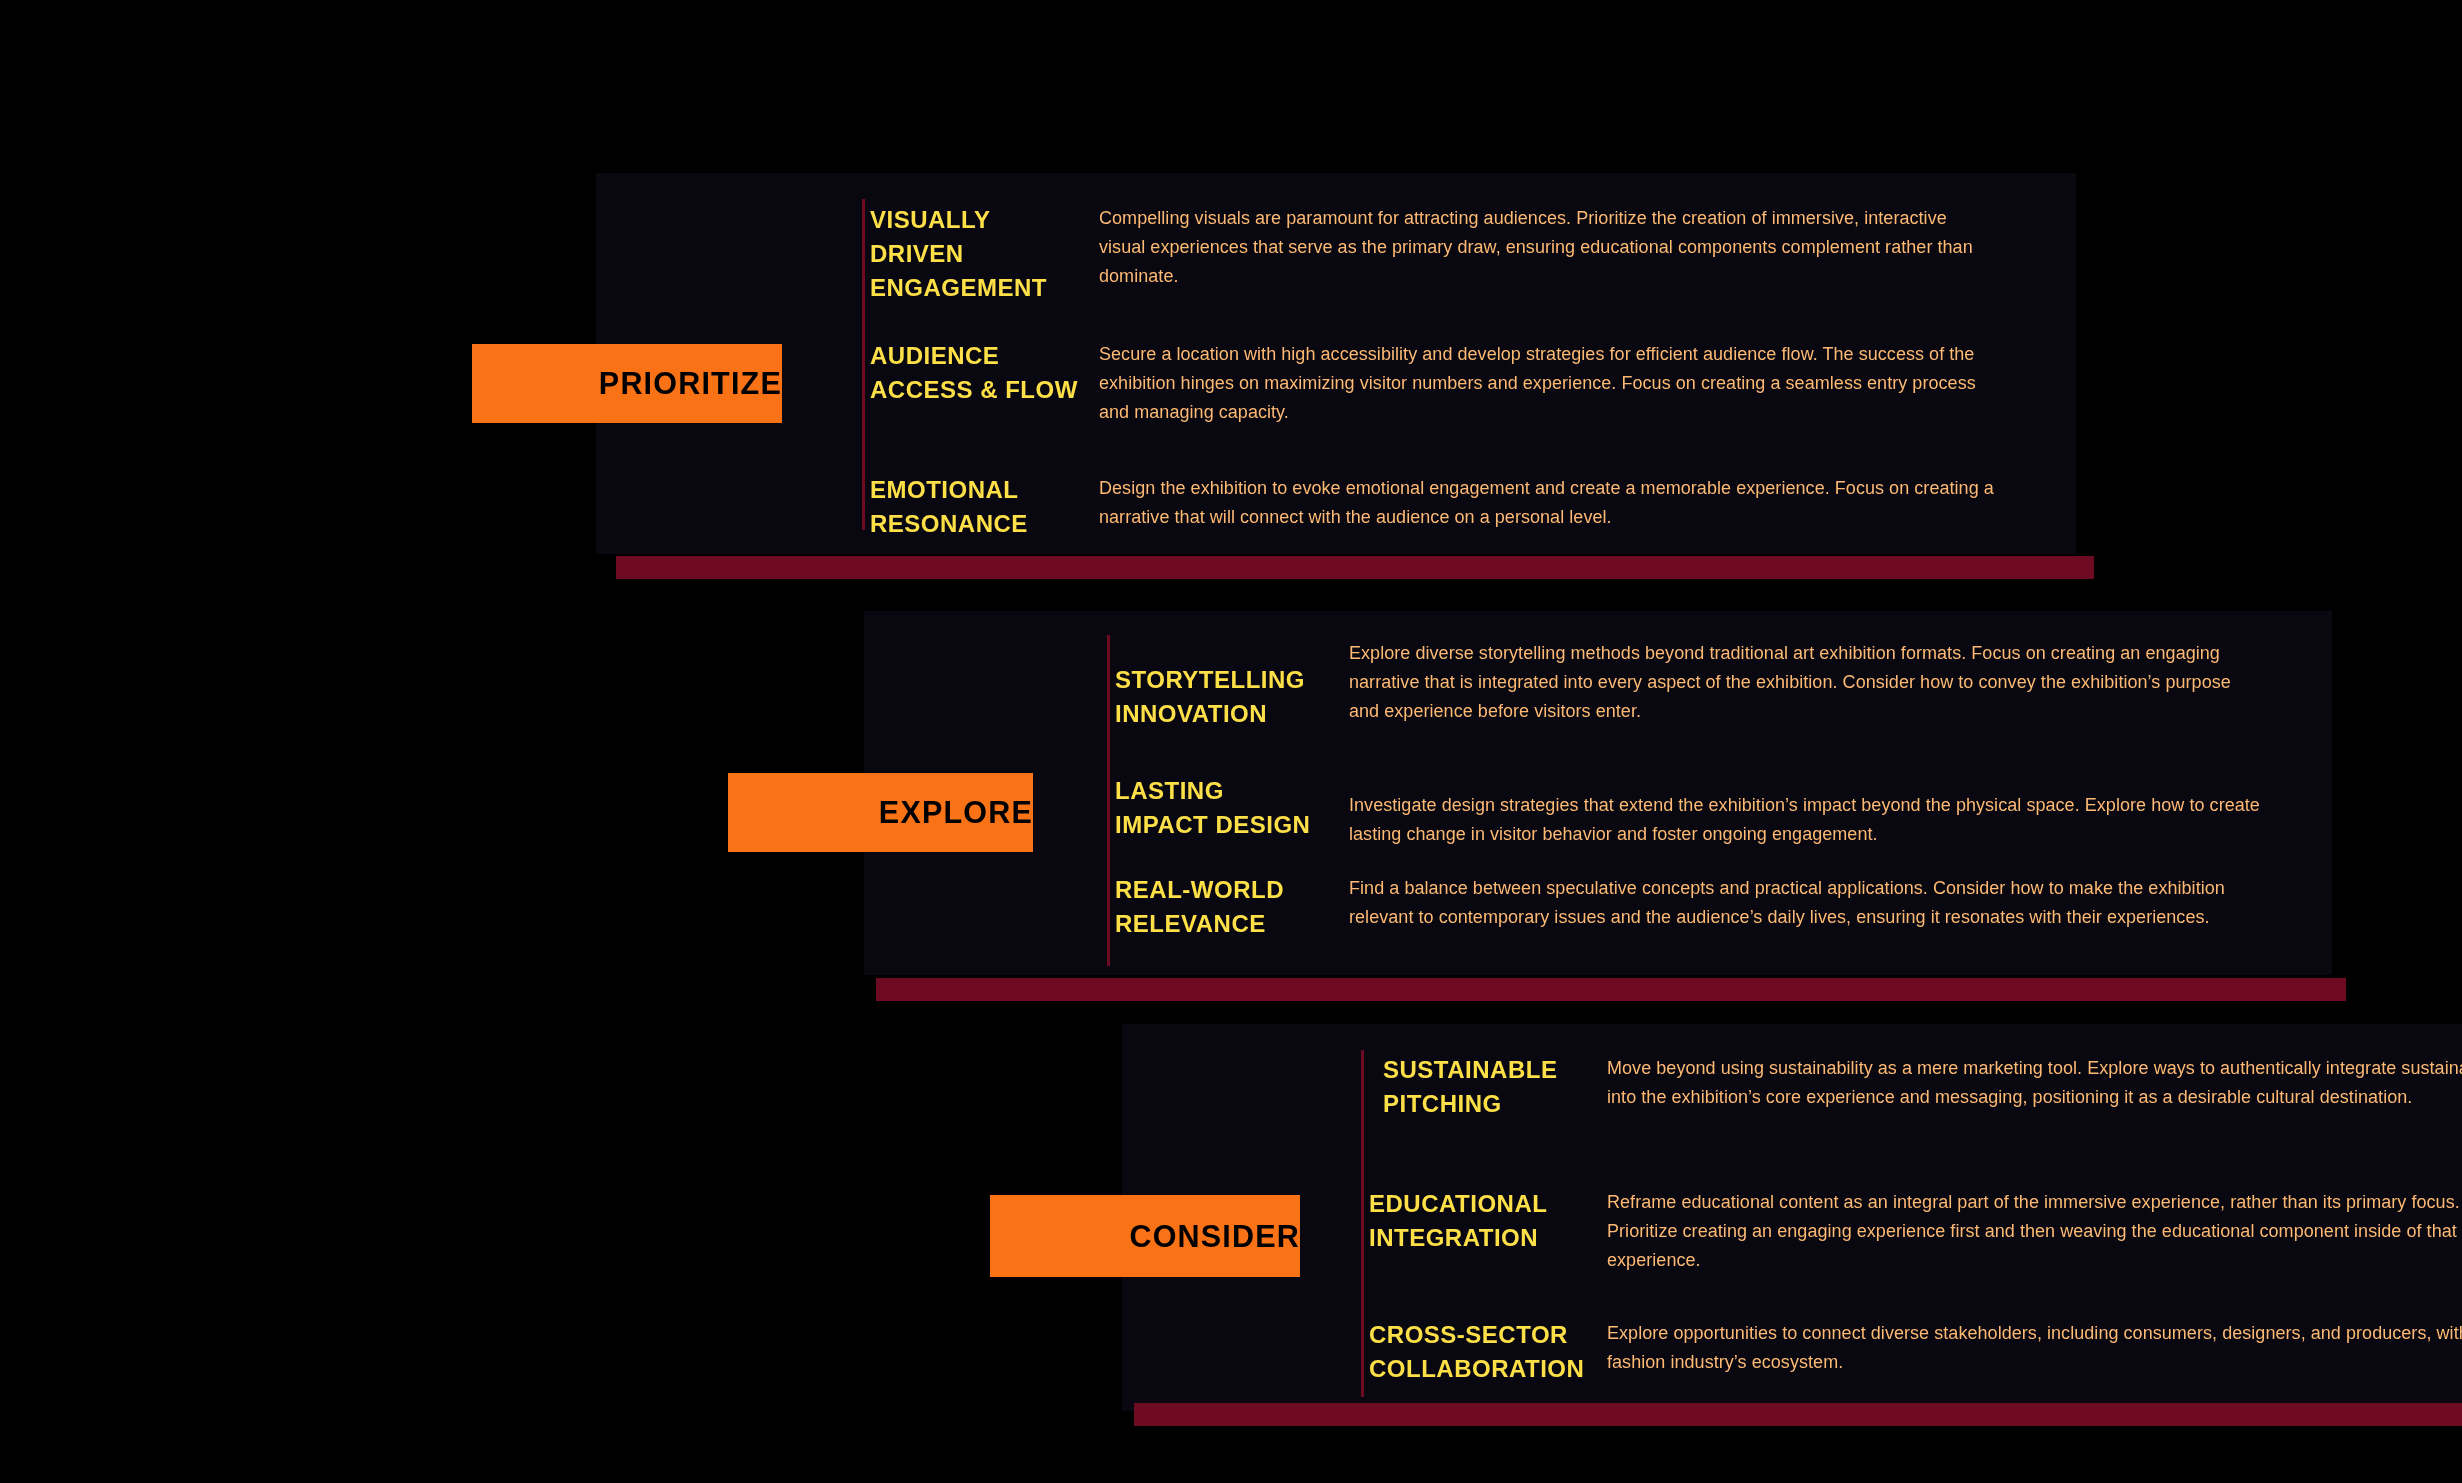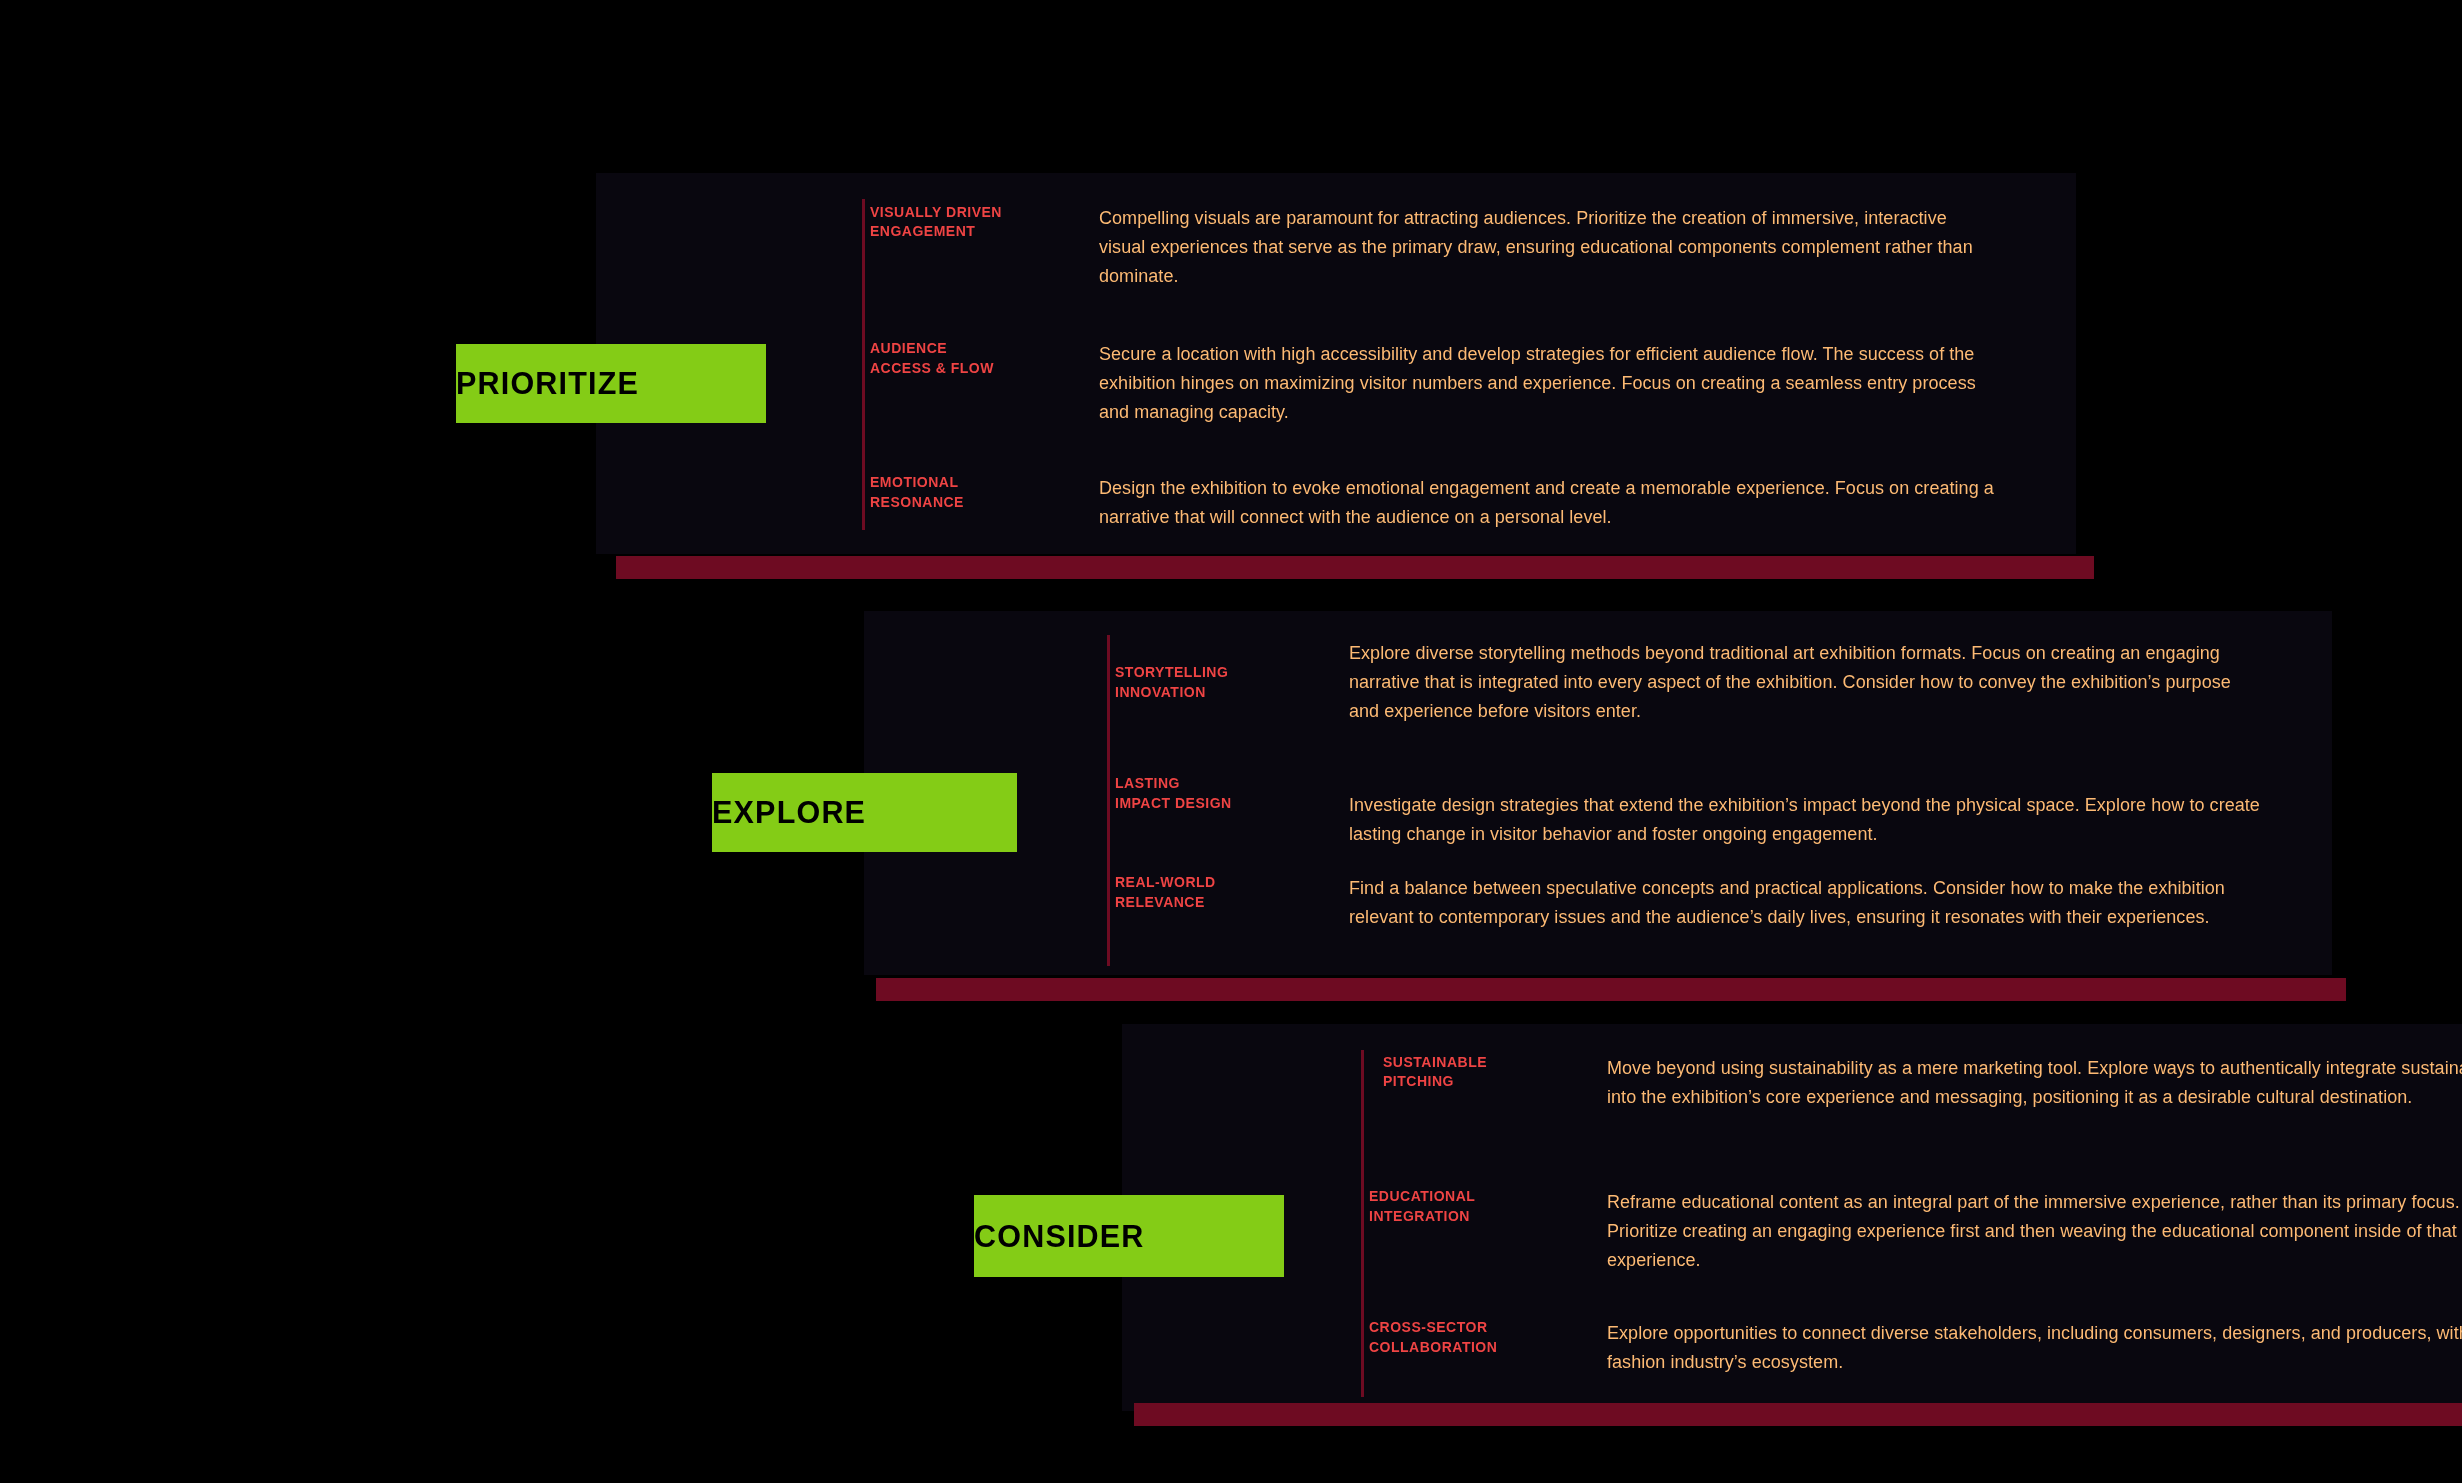--- a/index.html
+++ b/index.html
@@ -51,41 +51,42 @@
   }
   .rule {
     position: absolute;
     width: 3.4px;
     background: #6E0B22;
   }
 
   
   .badge {
     position: absolute;
-    background: #84cc16;
+    background: #f97316;
     display: flex;
     align-items: center;
-    justify-content: flex-start;
+    justify-content: flex-end;
+    margin-left: 16px;
   }
   .badge-label {
     color: #000000;
     font-size: 30.5px;
     font-weight: 700;
     letter-spacing: 1.2px;
     line-height: 1;
   }
 
   
   .row {
     position: absolute;
   }
   .row-heading {
     position: absolute;
-    color: #ef4444;
-    font-size: 14px;
+    color: #fde047;
+    font-size: 24px;
     font-weight: 600;
     letter-spacing: 0.5px;
     line-height: 1.42;
     white-space: pre-line;
   }
   .row-body {
     position: absolute;
     color: #fdba74;
     font-size: 18px;
     font-weight: 300;

